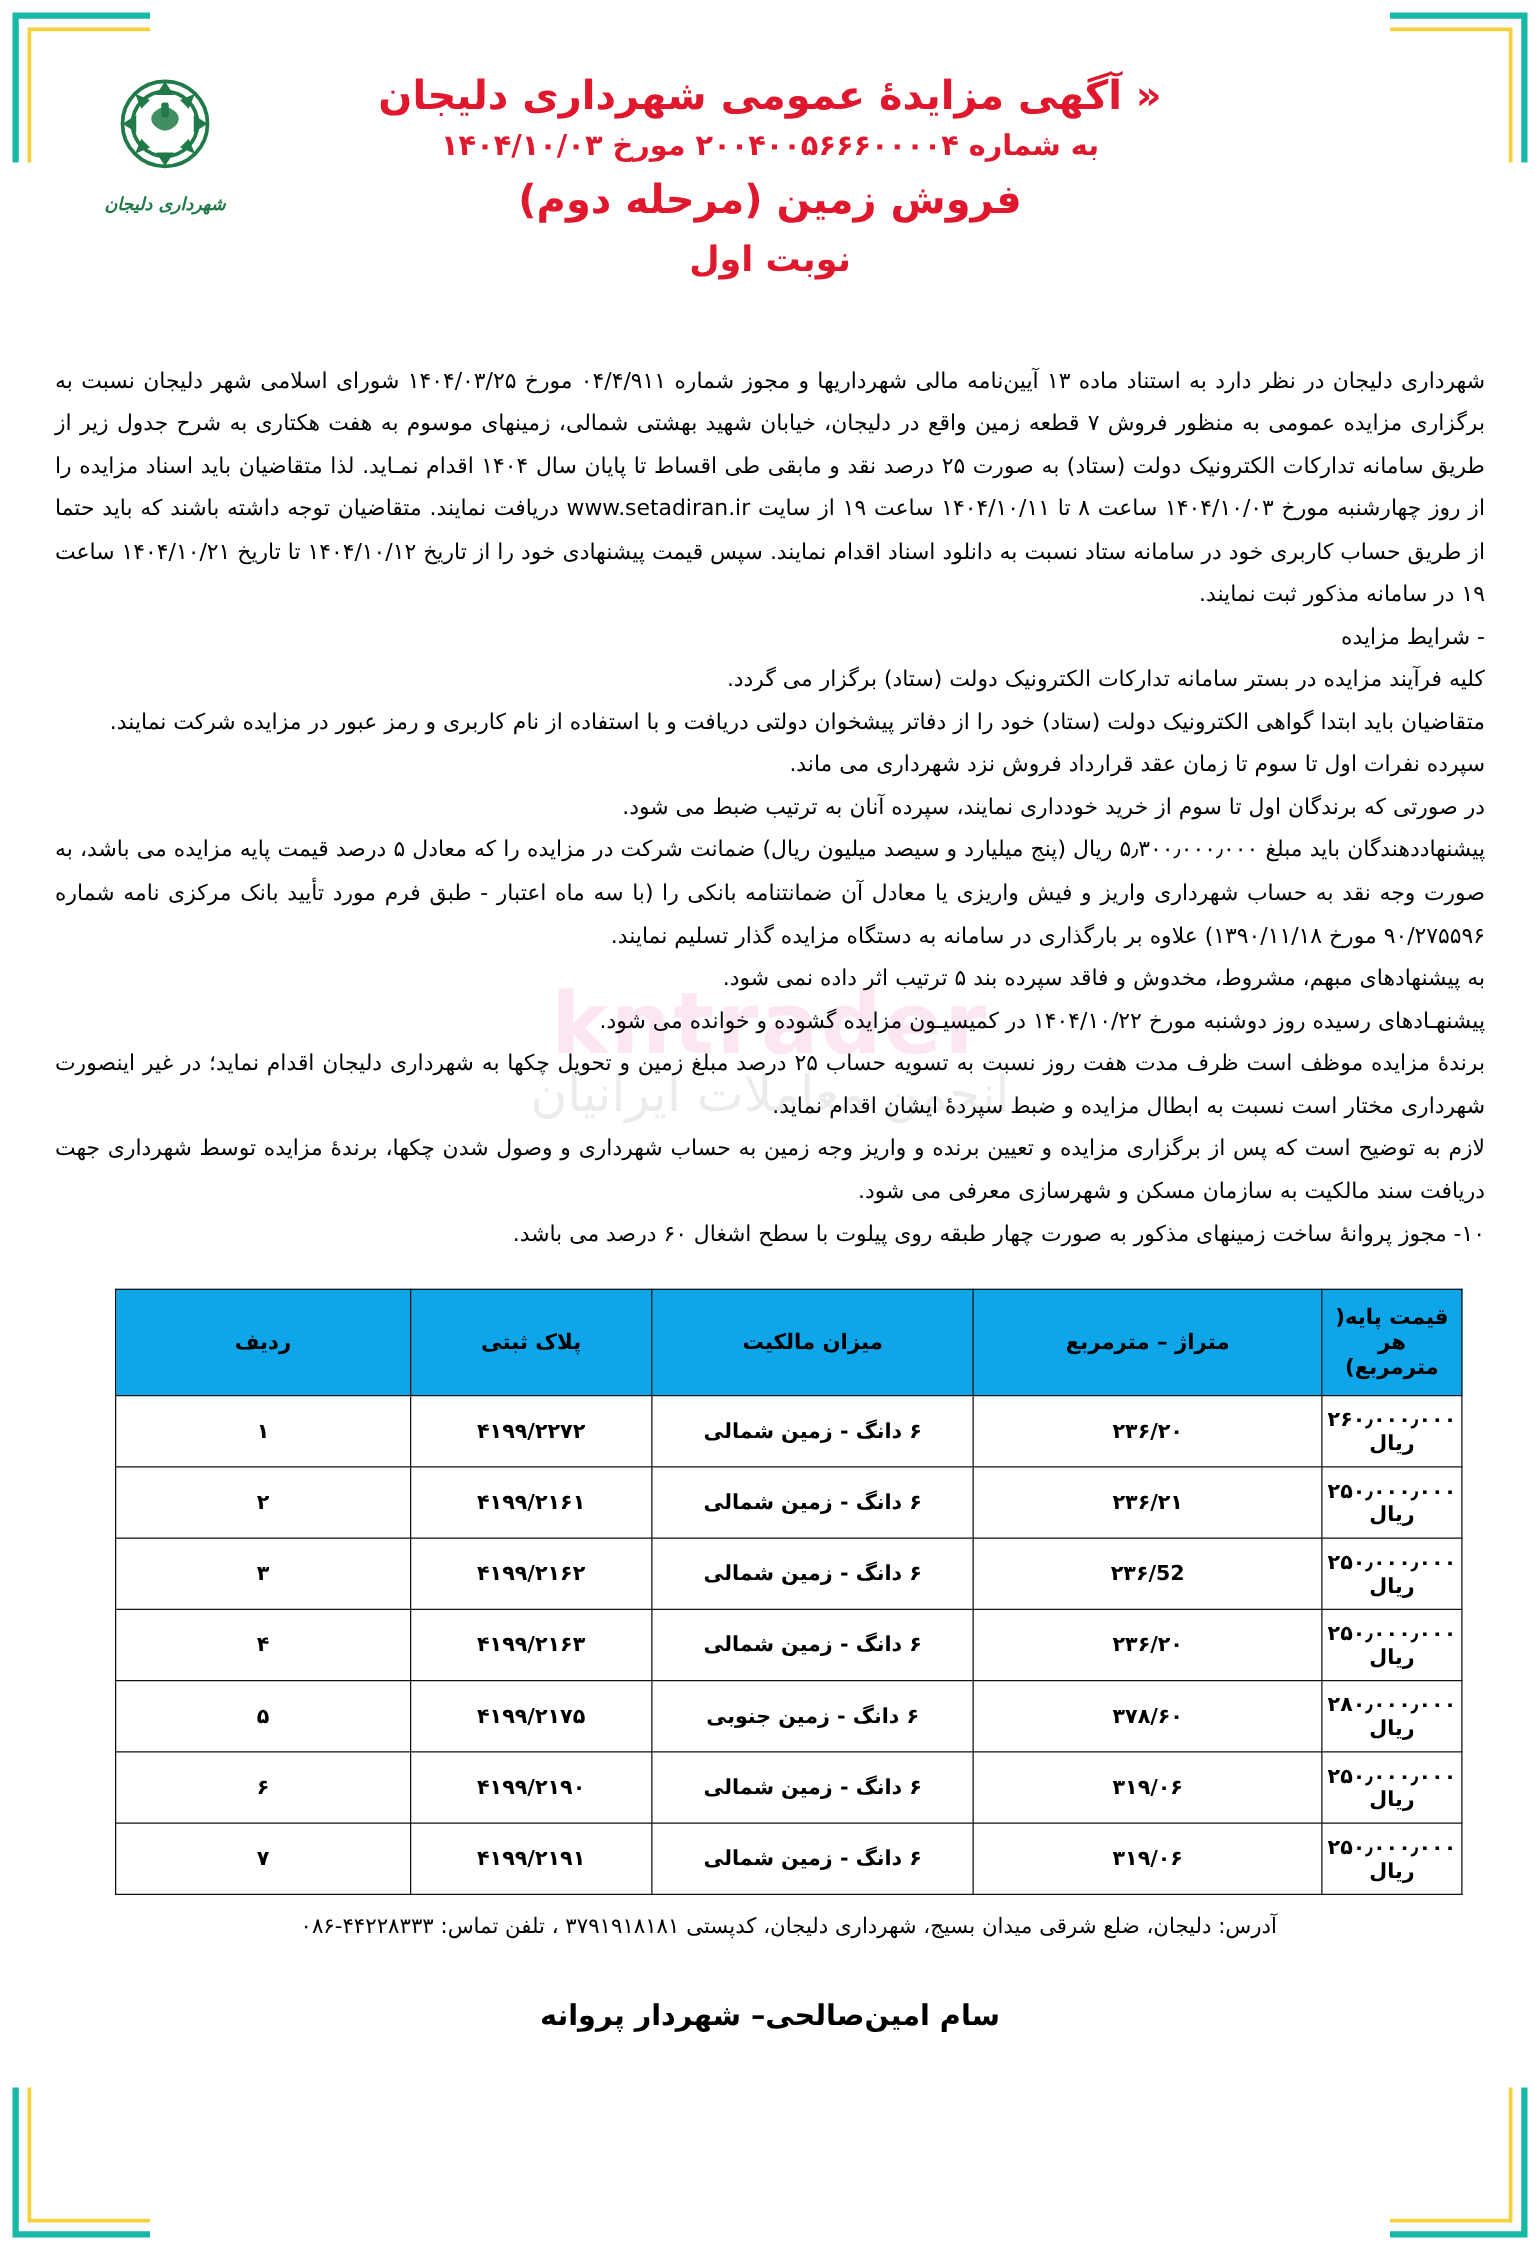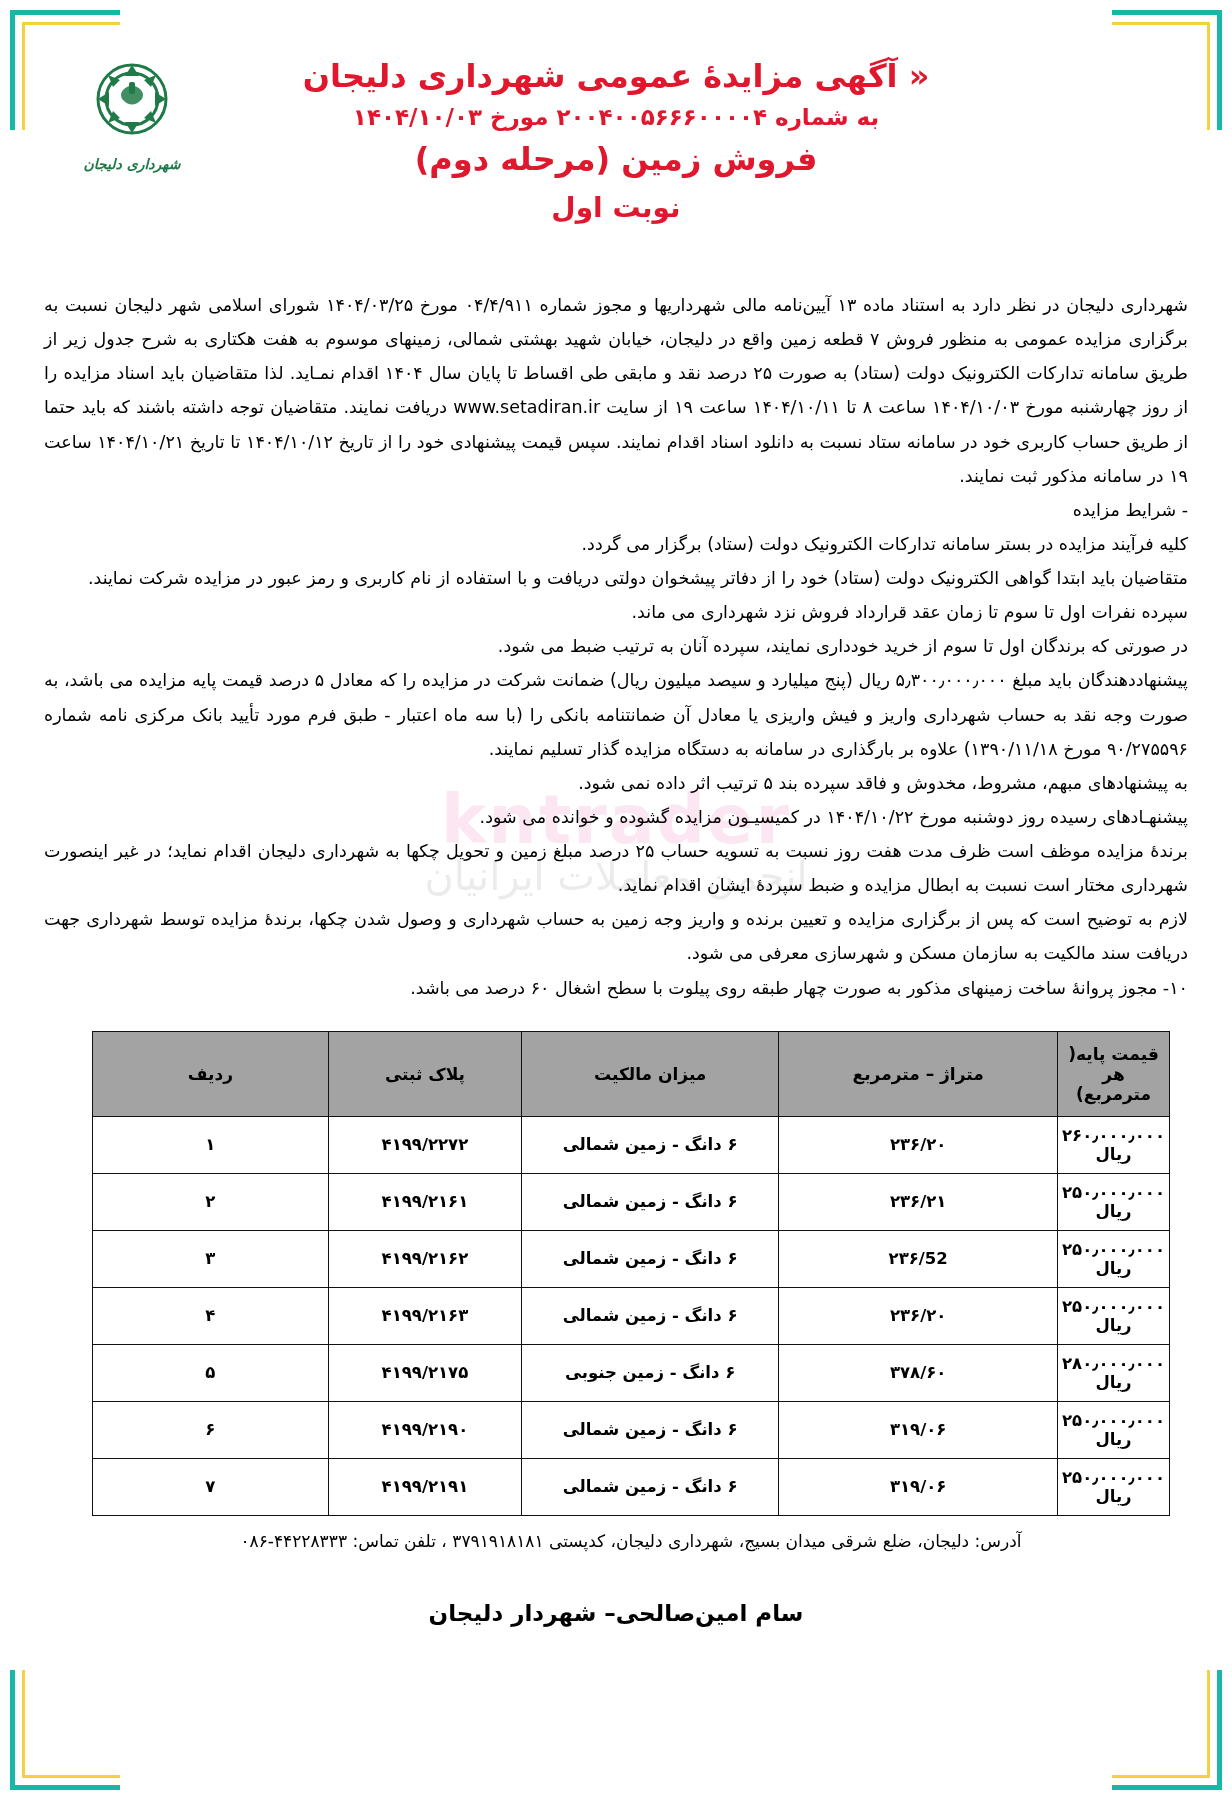--- a/index.html
+++ b/index.html
@@ -146,21 +146,21 @@
   table.main-table th,
   table.main-table td {
     border: 1px solid #111;
     text-align: center;
     font-size: 16.5px;
     font-weight: bold;
     padding: 9px 4px;
     color: #000;
   }
   table.main-table thead th {
-    background: #a3a3a3;
+    background: #0ea5e9;
     font-size: 17px;
     padding: 12px 4px;
   }
   col.c-row { width: 10%; }
   col.c-plak { width: 26%; }
   col.c-malek { width: 24%; }
   col.c-metraj { width: 18%; }
   col.c-gheymat { width: 22%; }
 
   .address-line {
@@ -337,16 +337,16 @@
             <td>۶ دانگ - زمین شمالی</td>
             <td>۴۱۹۹/۲۱۹۱</td>
             <td>۷</td>
           </tr>
         </tbody>
       </table>
     </div>
 
     <div class="address-line">آدرس: دلیجان، ضلع شرقی میدان بسیج، شهرداری دلیجان، کدپستی ۳۷۹۱۹۱۸۱۸۱ ، تلفن تماس: ۴۴۲۲۸۳۳۳-۰۸۶</div>
 
-    <div class="signature">سام امین‌صالحی– شهردار دلیجان</div>
+    <div class="signature">سام امین‌صالحی– شهردار پروانه</div>
 
   </div>
 </div>
 
 </body></html>

